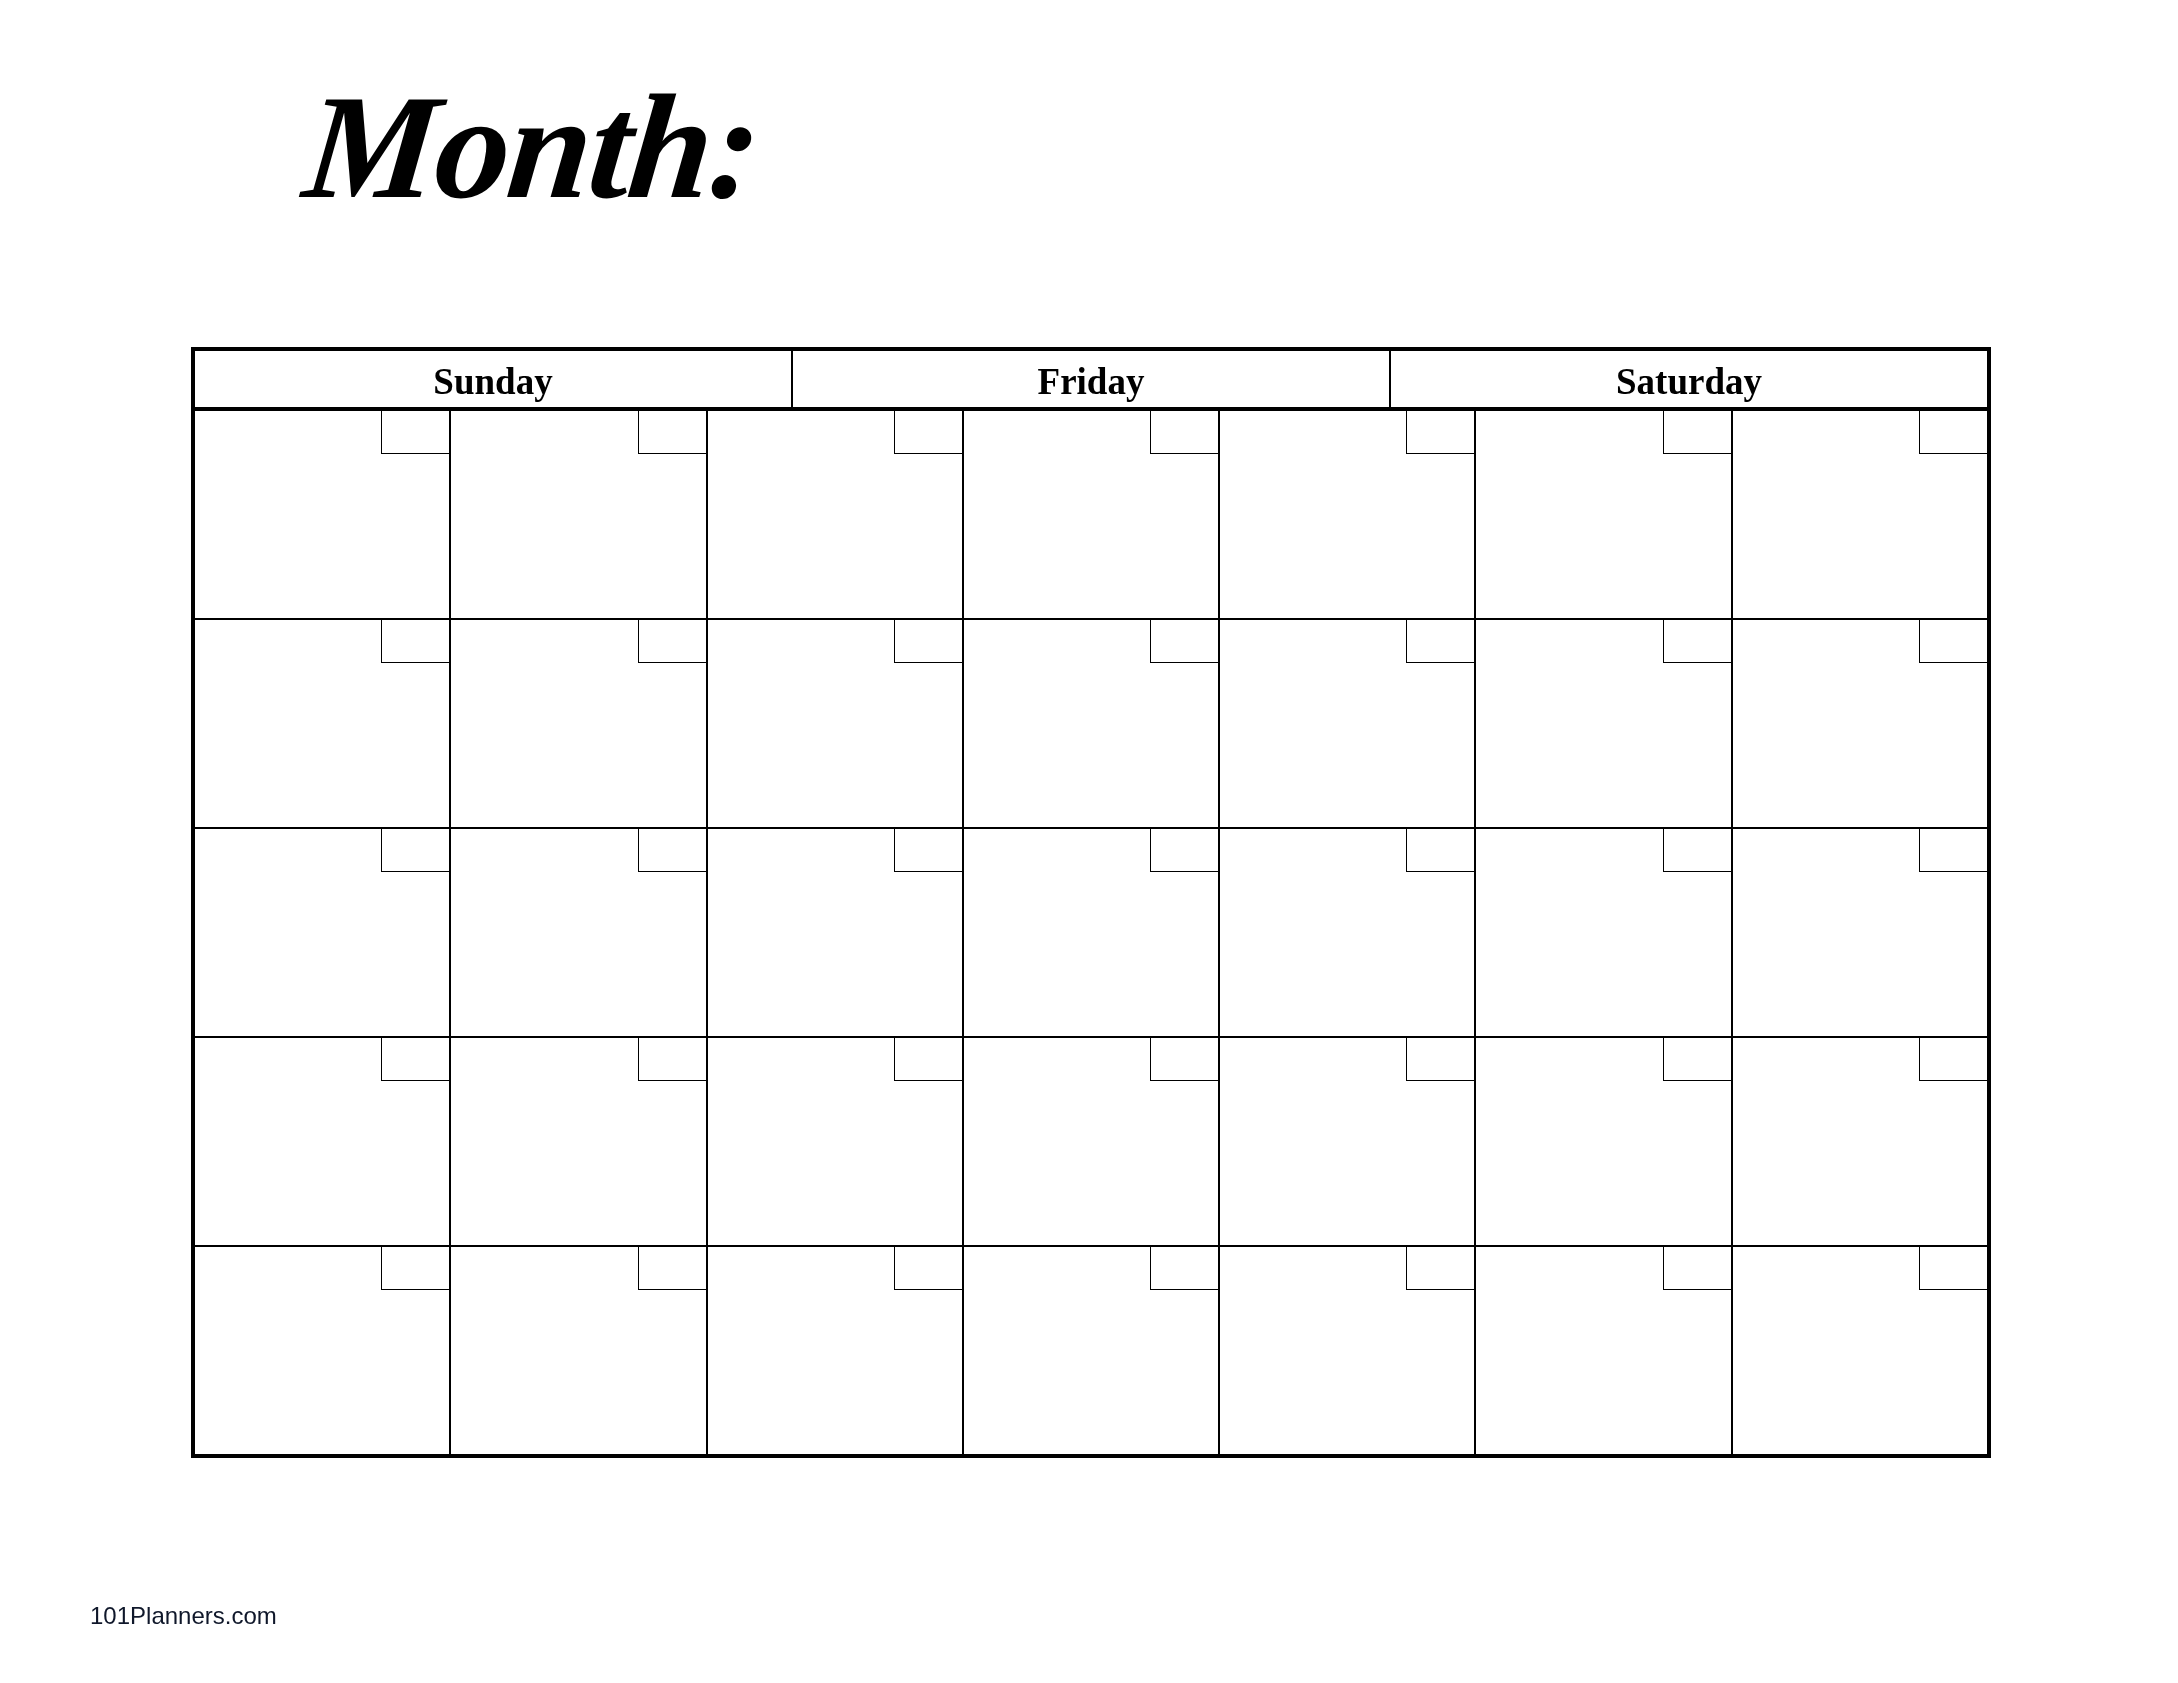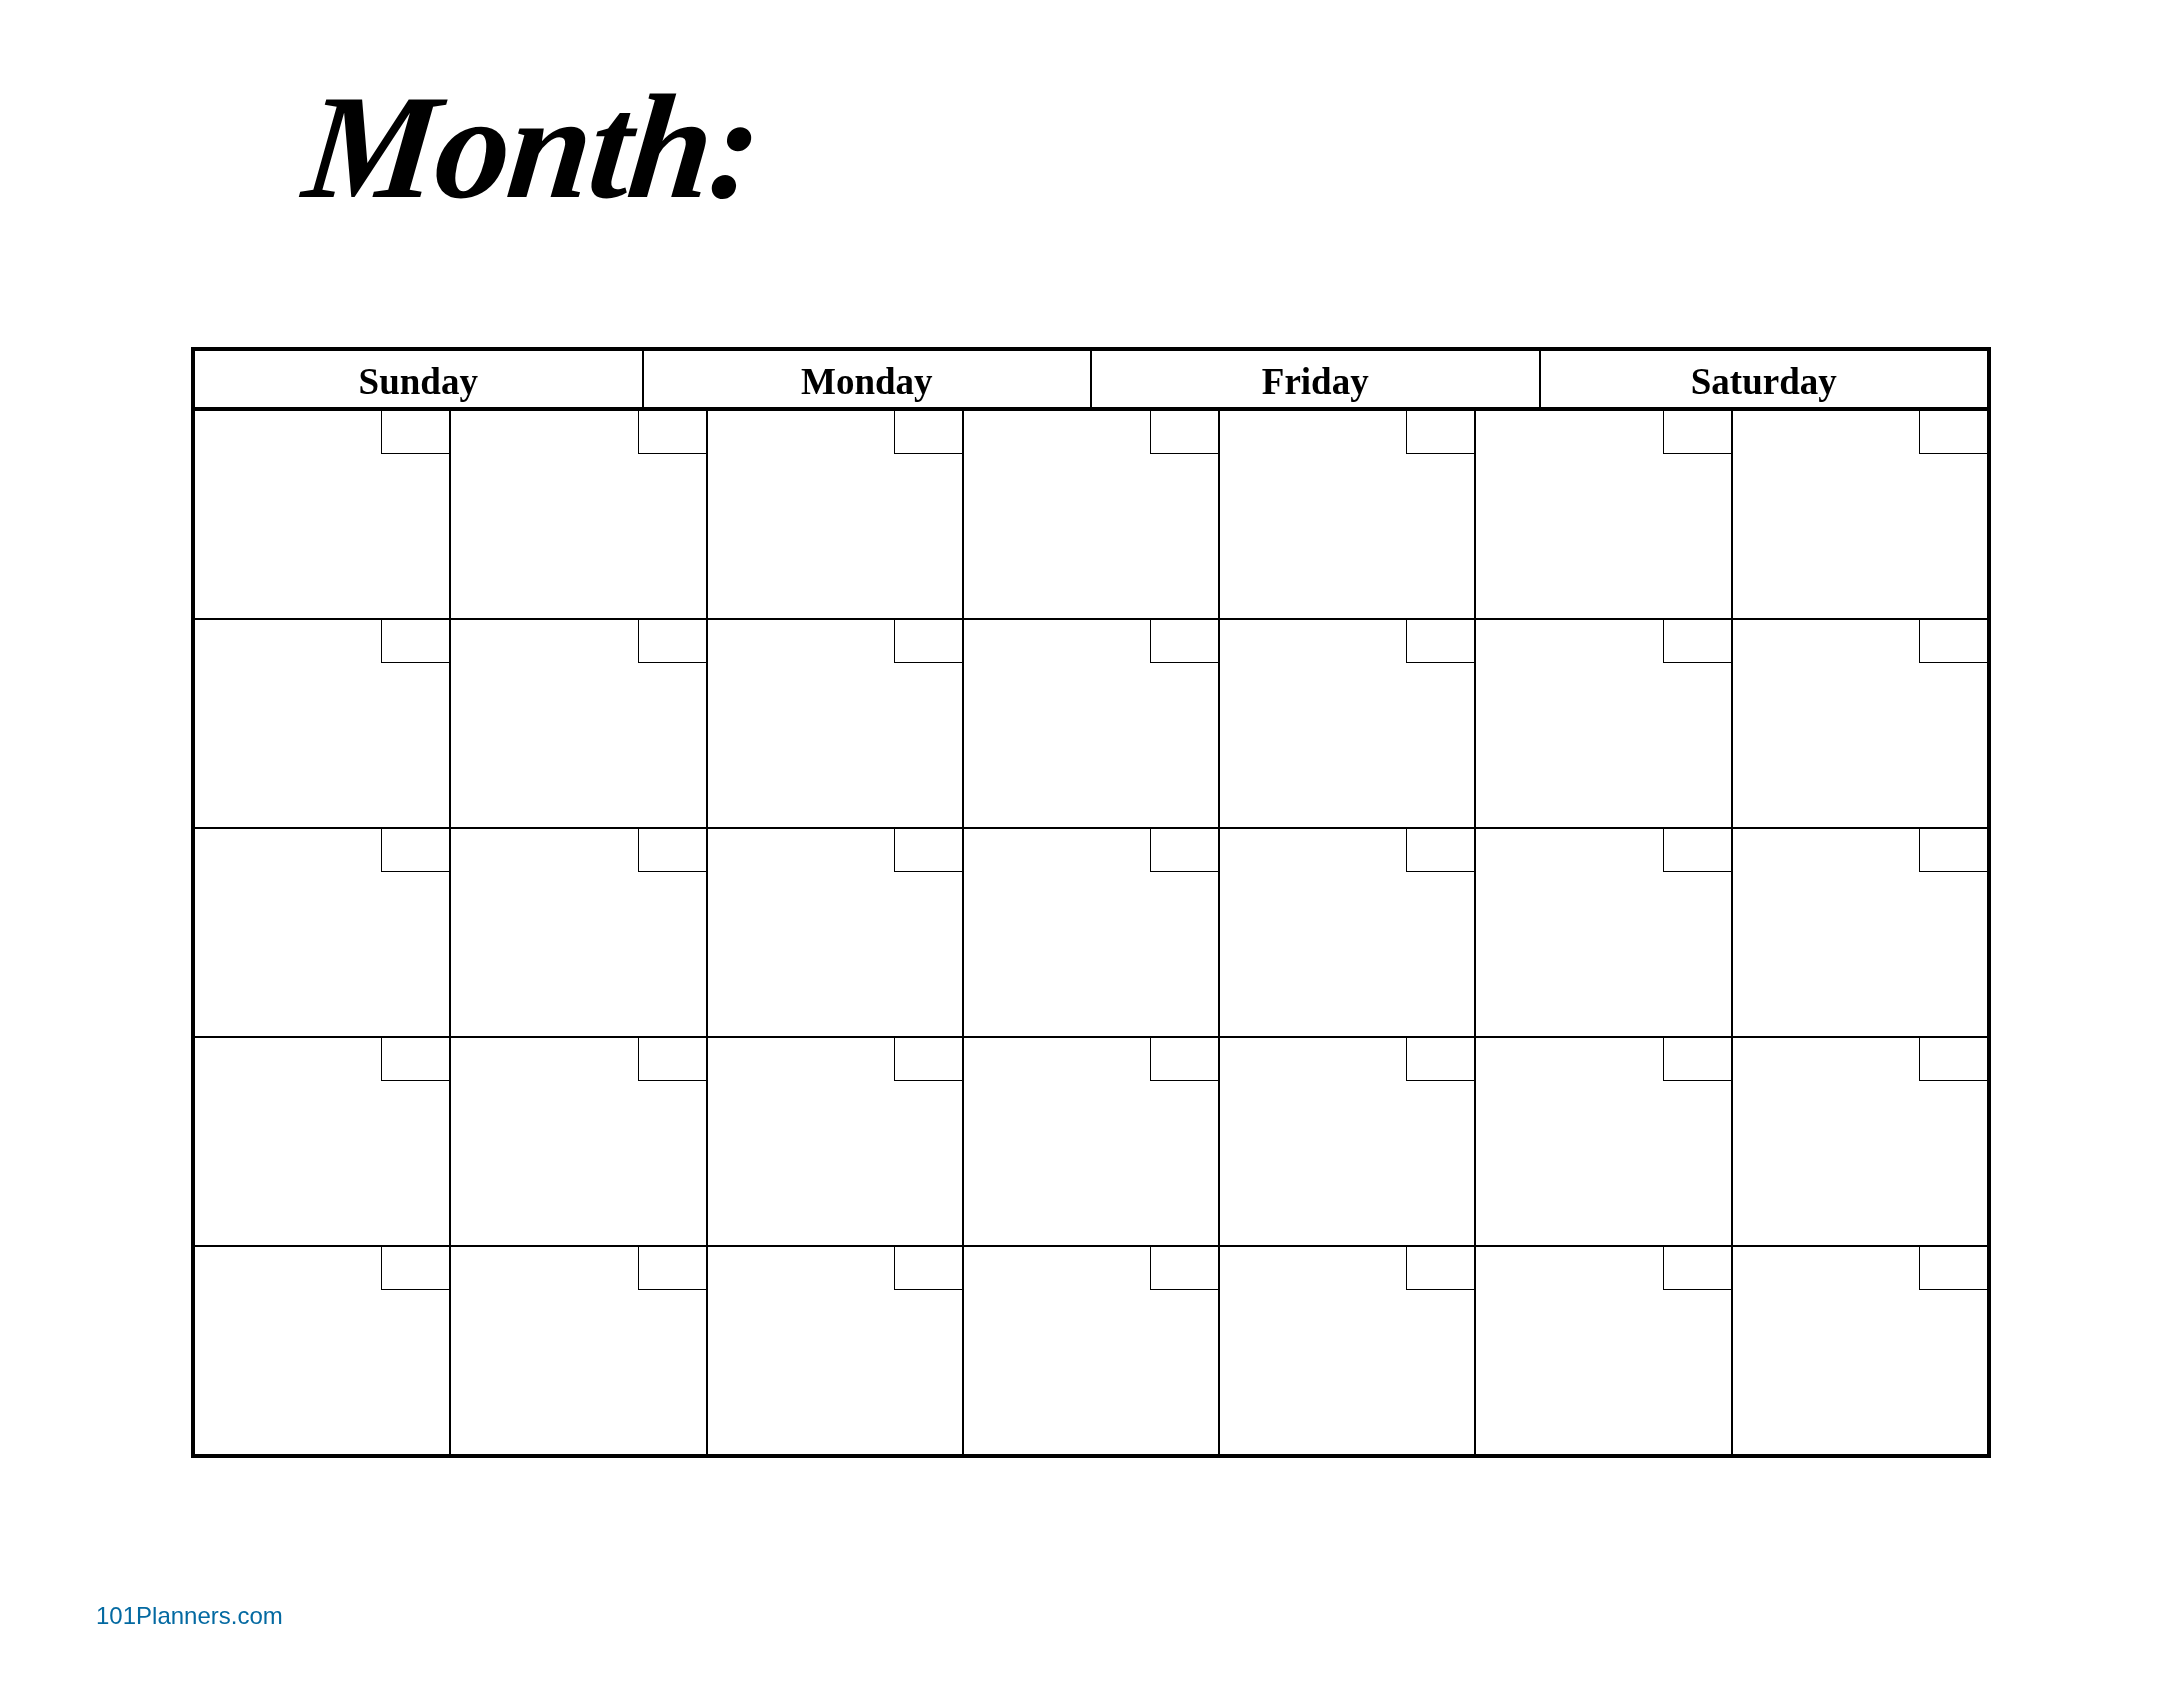--- a/index.html
+++ b/index.html
@@ -86,38 +86,37 @@
     height: 43px;
     box-sizing: border-box;
     border-left: 1.8px solid #000000;
     border-bottom: 1.8px solid #000000;
     background: transparent;
   }
 
   
   .credit {
     position: absolute;
-    left: 96px;
+    left: 90px;
     top: 1602px;
     font-family: "Liberation Sans", sans-serif;
     font-size: 24px;
-    color: #0369a1;
+    color: #0f172a;
     white-space: nowrap;
   }
 </style>
 </head>
 <body>
 
 <div class="title">Month:</div>
 
 <div class="calendar">
 
   <div class="header-row">
     <div class="header-cell">Sunday</div>
-    <div class="header-cell">Monday</div>
     <div class="header-cell">Friday</div>
     <div class="header-cell">Saturday</div>
   </div>
 
   <div class="week-row">
     <div class="day-cell">
         <div class="date-box"></div>
       </div>
     <div class="day-cell">
         <div class="date-box"></div>

